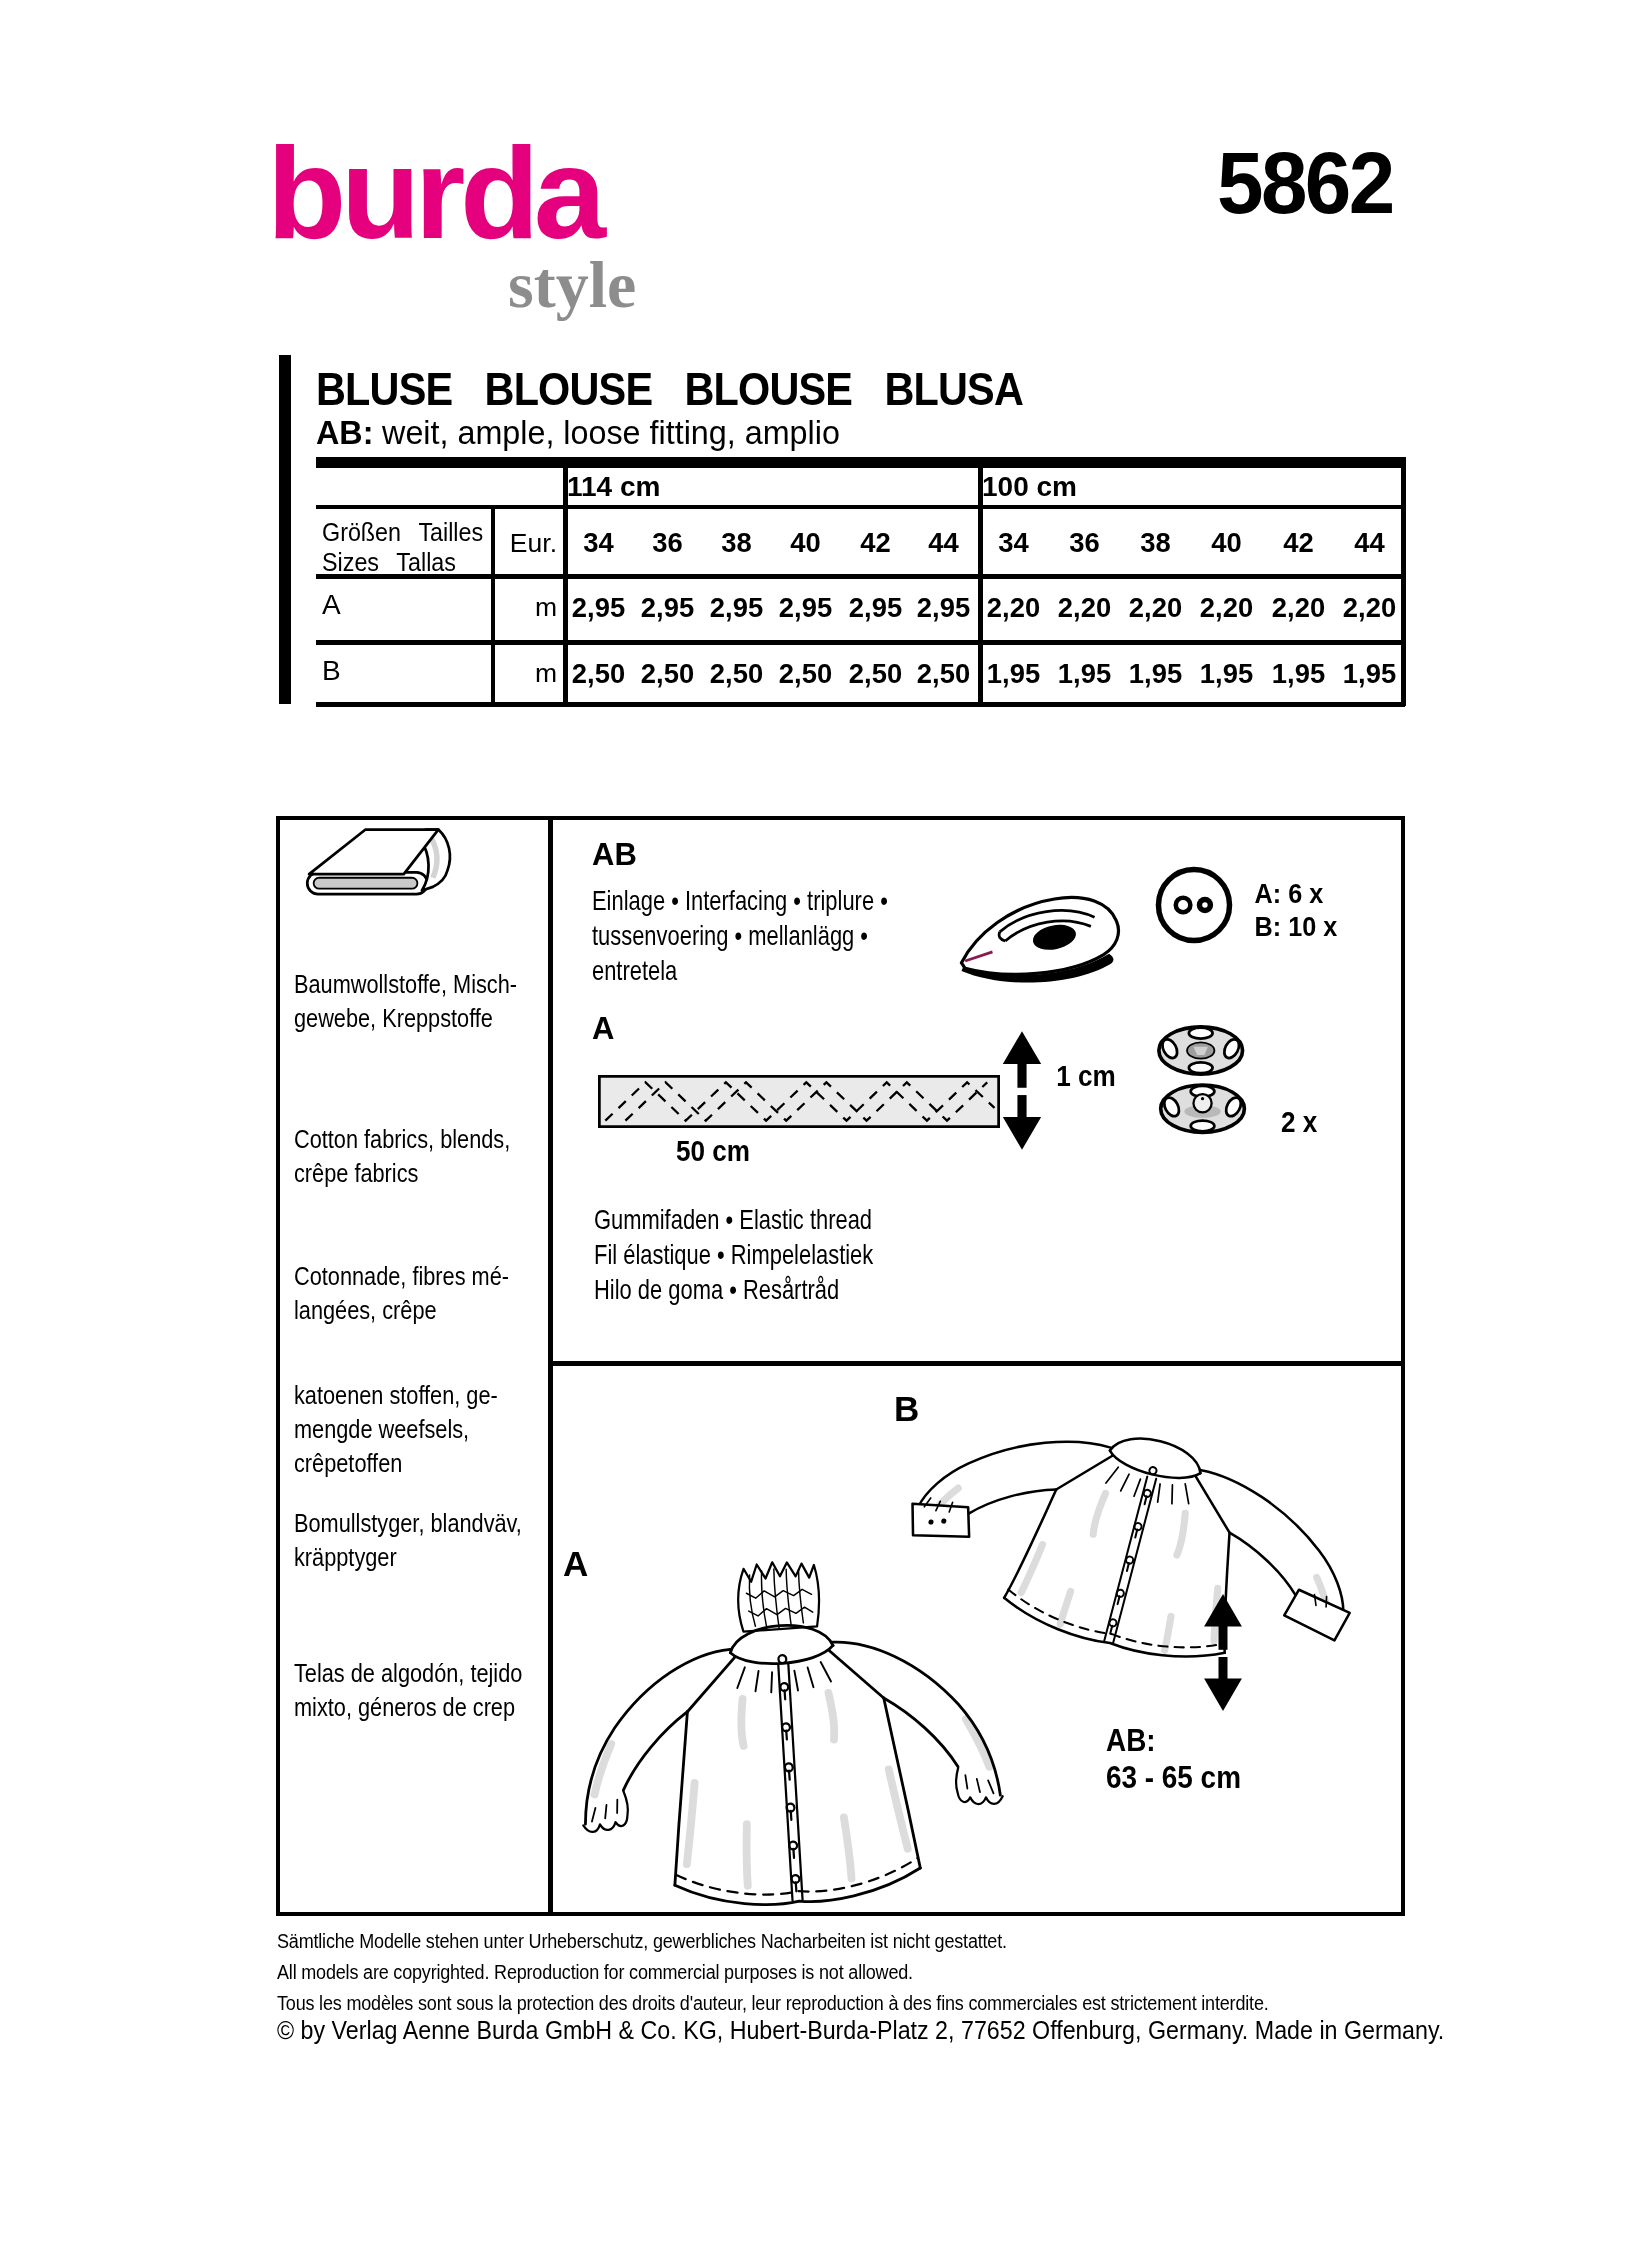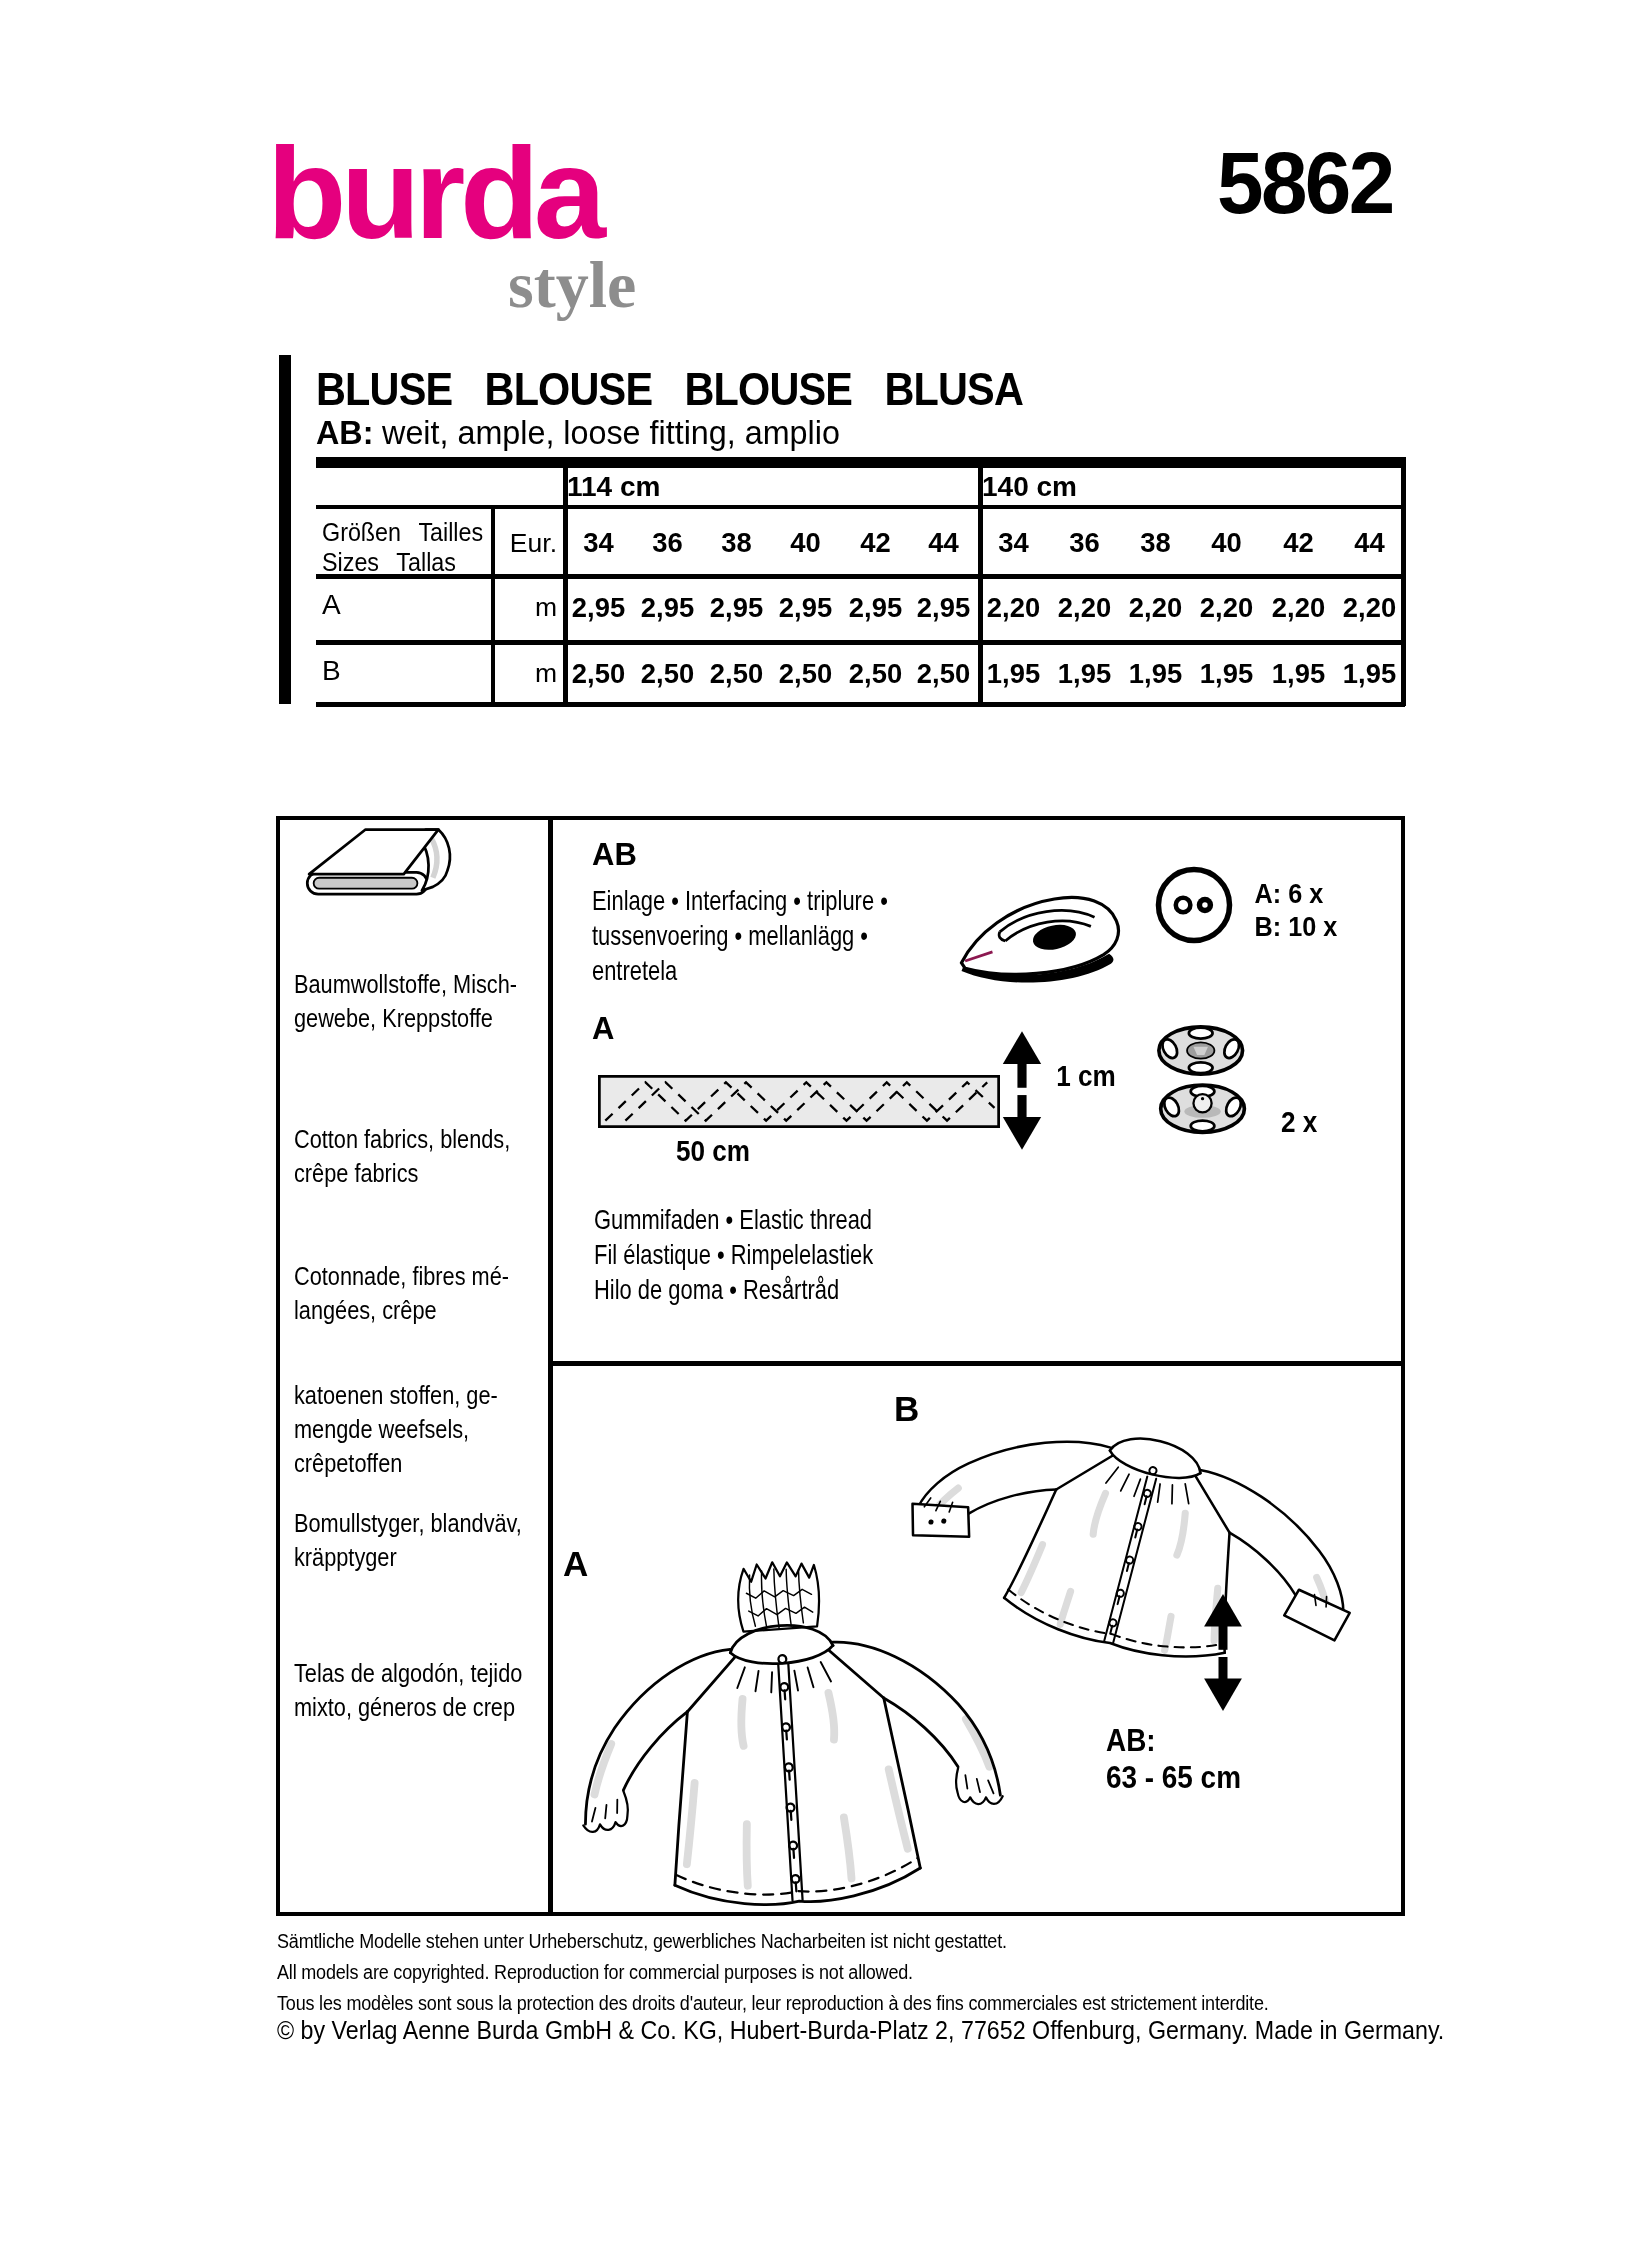--- a/index.html
+++ b/index.html
@@ -52,21 +52,21 @@
     <div class="abs bar" style="left:316px;top:505px;width:1089px;height:3.7px;"></div>
     <div class="abs bar" style="left:316px;top:574px;width:1089px;height:4.6px;"></div>
     <div class="abs bar" style="left:316px;top:640px;width:1089px;height:4.6px;"></div>
     <div class="abs bar" style="left:316px;top:702px;width:1089px;height:4.6px;"></div>
     <div class="abs bar" style="left:491px;top:505px;width:3.7px;height:201px;"></div>
     <div class="abs bar" style="left:563px;top:457px;width:4.6px;height:249px;"></div>
     <div class="abs bar" style="left:978px;top:457px;width:4.6px;height:249px;"></div>
     <div class="abs bar" style="left:1401px;top:457px;width:4.6px;height:249px;"></div>
 
     <div class="abs tbl-head" style="left:567px;top:471px;width:410px;">114 cm</div>
-    <div class="abs tbl-head" style="left:982px;top:471px;width:418px;">140 cm</div>
+    <div class="abs tbl-head" style="left:982px;top:471px;width:418px;">100 cm</div>
 
     <div class="abs tbl-lab cx" style="left:322px;top:517px;">
       <div>Größen  Tailles</div>
       <div>Sizes  Tallas</div>
     </div>
     <div class="abs tbl-eur" style="left:491px;top:528px;width:66px;">Eur.</div>
 
     <div class="abs tbl-size" style="left:564px;top:527px;width:69px;">34</div>
     <div class="abs tbl-size" style="left:633px;top:527px;width:69px;">36</div>
     <div class="abs tbl-size" style="left:702px;top:527px;width:69px;">38</div>

